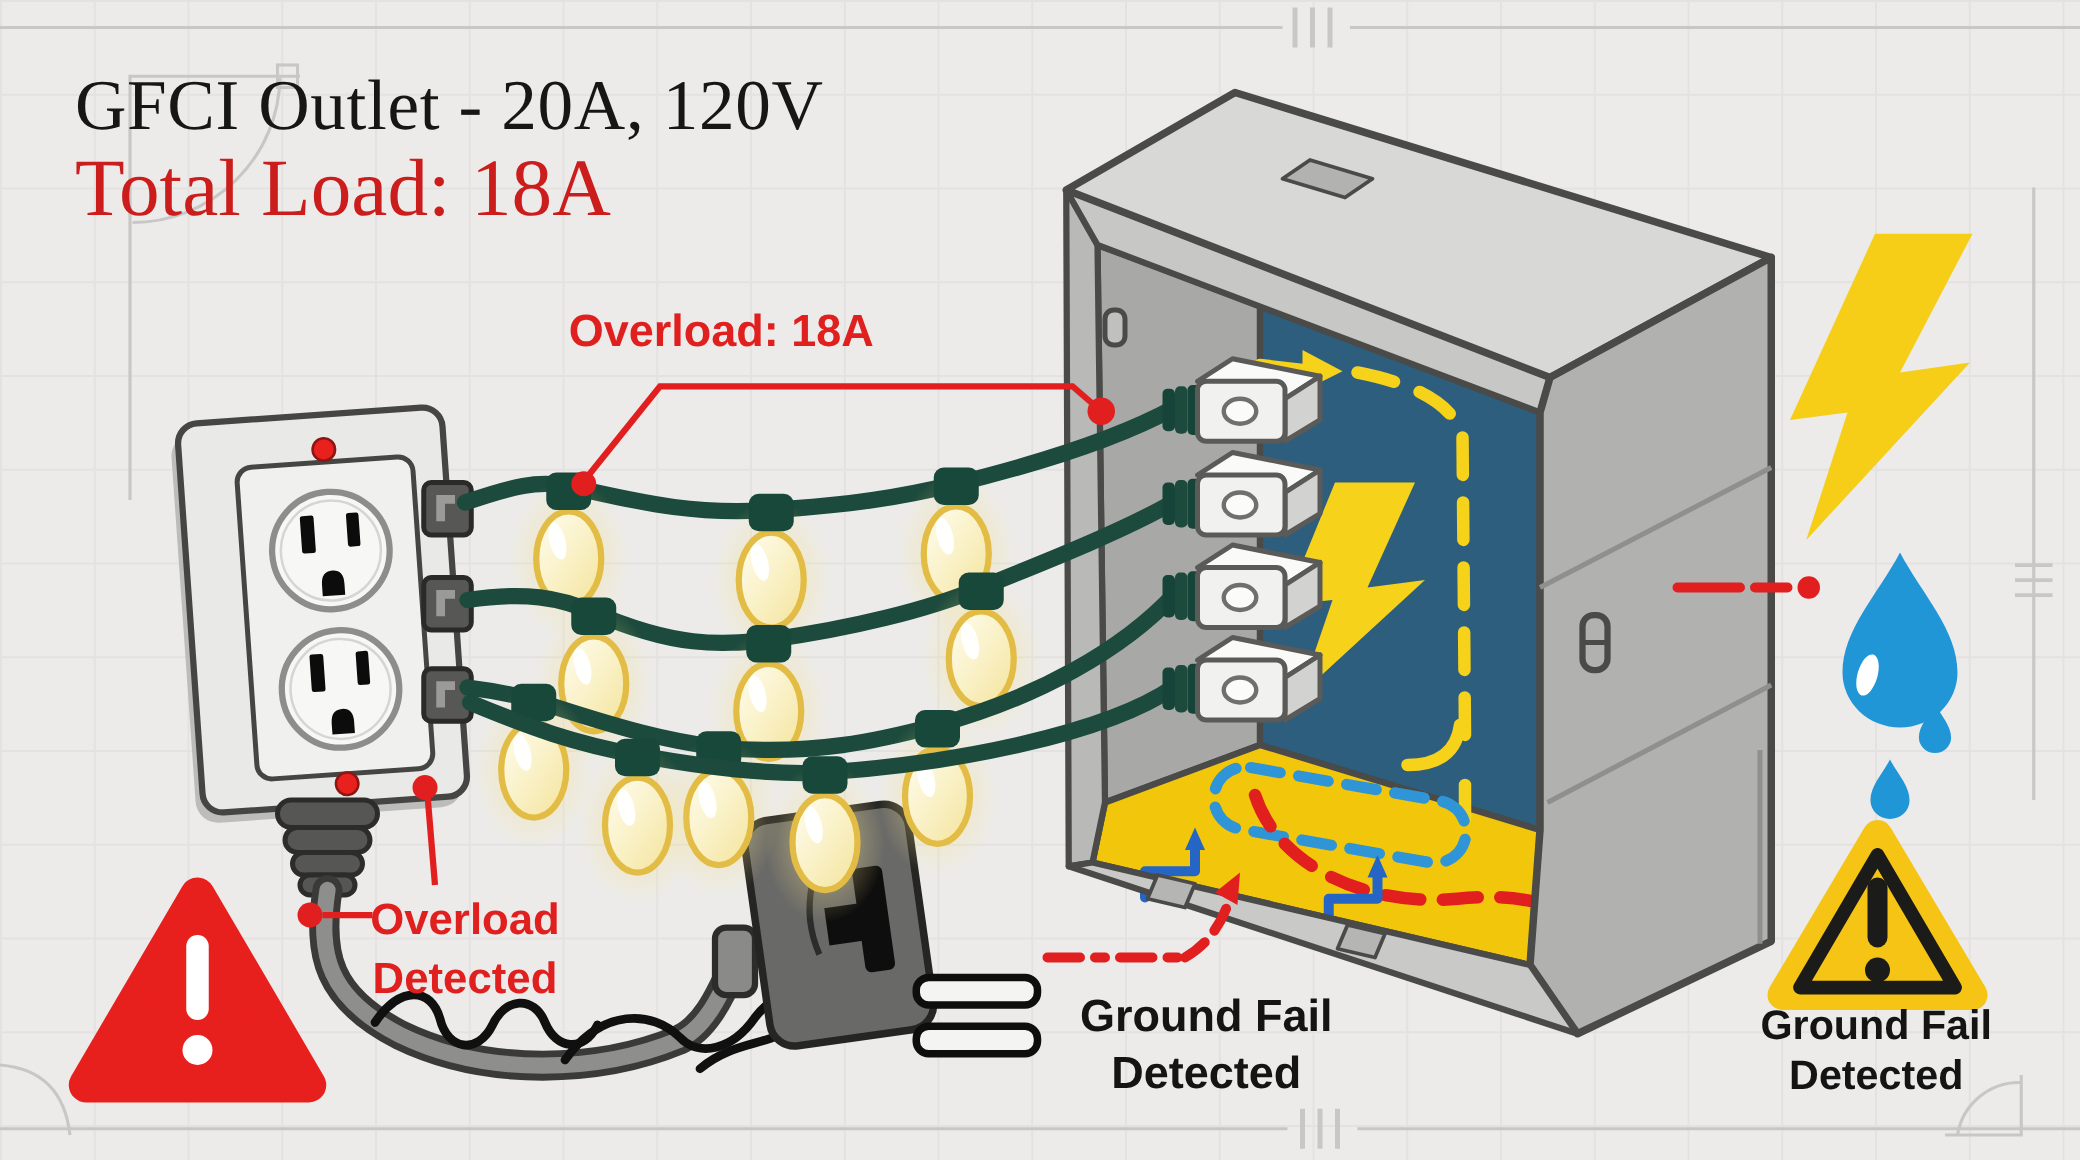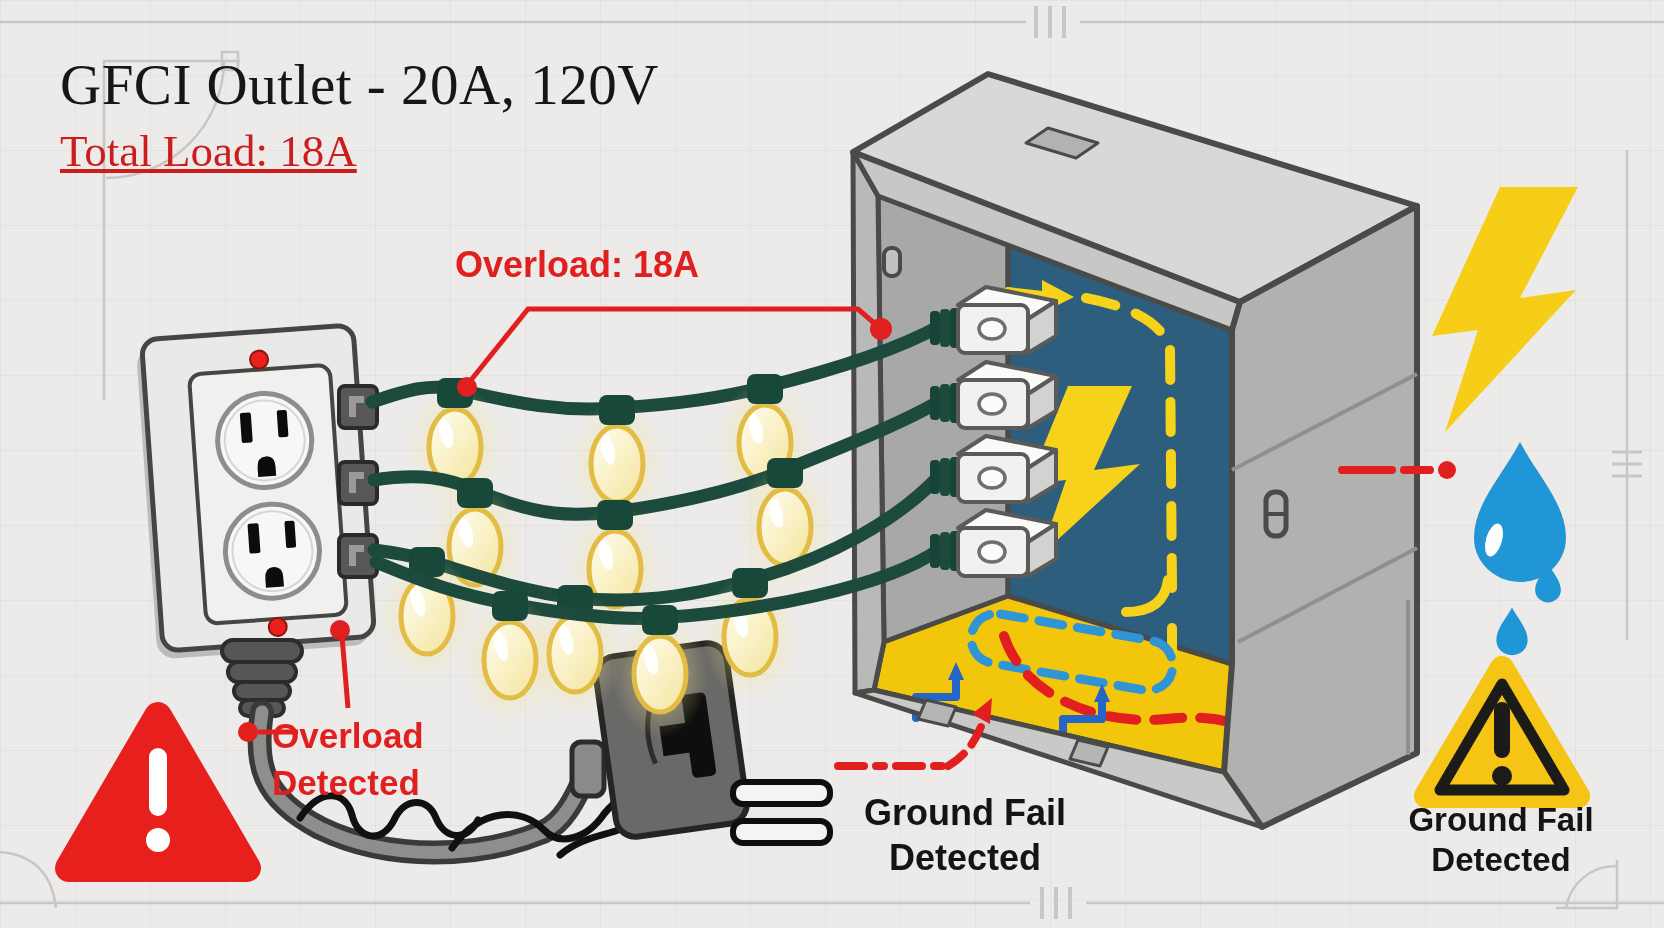--- a/index.html
+++ b/index.html
@@ -9,24 +9,24 @@
     background-image:
       linear-gradient(#e3e2e0 1.5px, transparent 1.5px),
       linear-gradient(90deg,#e3e2e0 1.5px, transparent 1.5px);
     background-size:75px 75px;
     font-family:"Liberation Sans", sans-serif;
   }
   .stage svg{position:absolute;left:0;top:0;}
   .label{position:absolute;z-index:5;white-space:nowrap;}
   .title-block{left:60px;top:50px;color:#161616;font-family:"Liberation Serif", serif;}
   .title-line1,.title-line2{font-size:57px;line-height:70px;letter-spacing:0.5px;}
-  .title-line3{font-size:45px;line-height:62px;color:#cc1d1d;text-decoration:underline;}
+  .title-line3{font-size:65px;line-height:62px;color:#cc1d1d;}
   .overload-top{left:455px;top:244px;width:360px;
     color:#e01f1f;font-size:36px;font-weight:700;}
-  .overload-detected{left:272px;top:712px;width:200px;text-align:left;
+  .overload-detected{left:272px;top:712px;width:200px;text-align:center;
     color:#e01f1f;font-size:35px;font-weight:700;line-height:47px;}
   .gf-center{left:805px;top:790px;width:320px;text-align:center;
     color:#141414;font-size:36px;font-weight:700;line-height:45px;}
   .gf-right{left:1341px;top:800px;width:320px;text-align:center;
     color:#141414;font-size:33px;font-weight:700;line-height:40px;}
 </style>
 </head>
 <body>
 
 <div class="stage">

